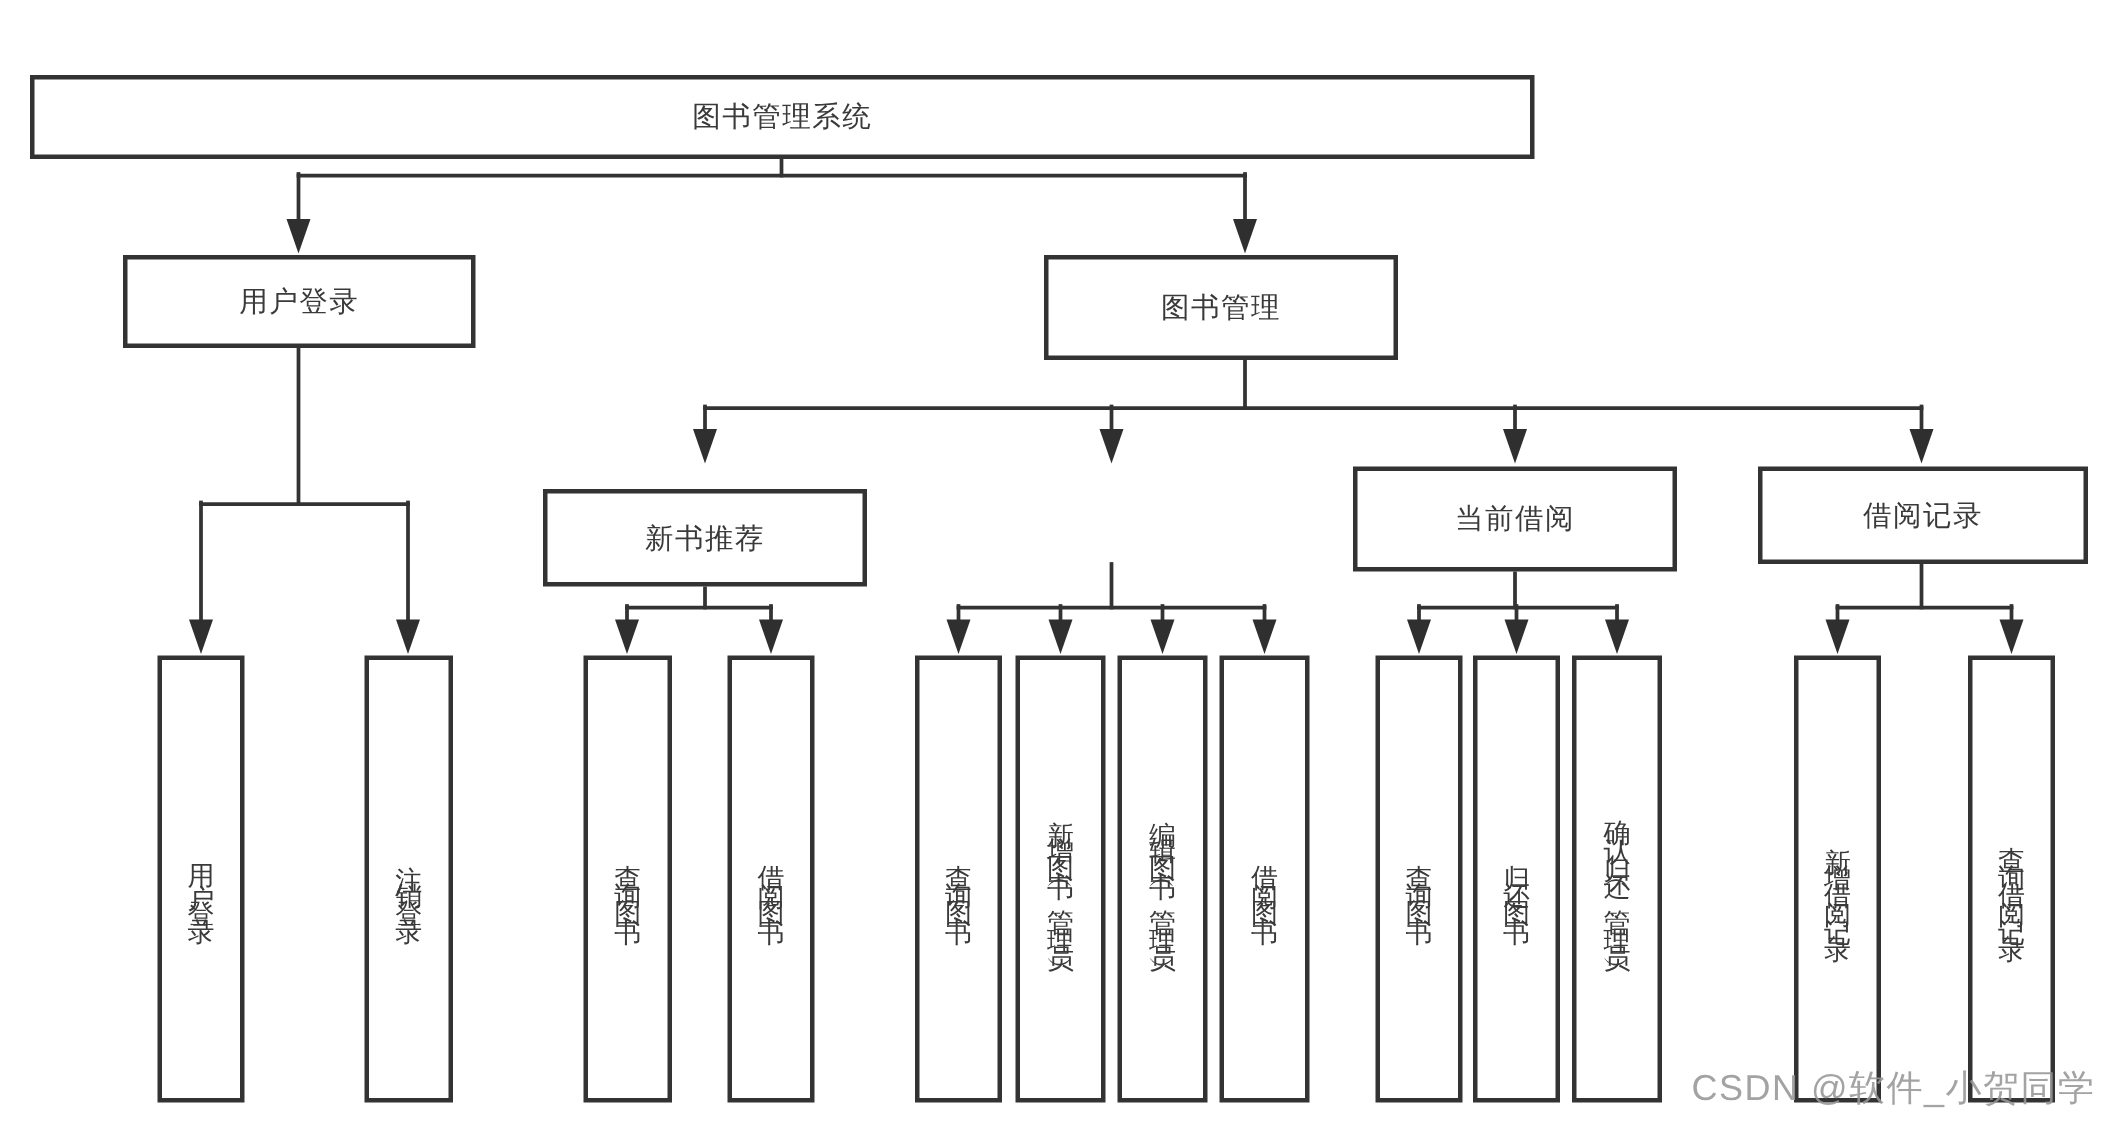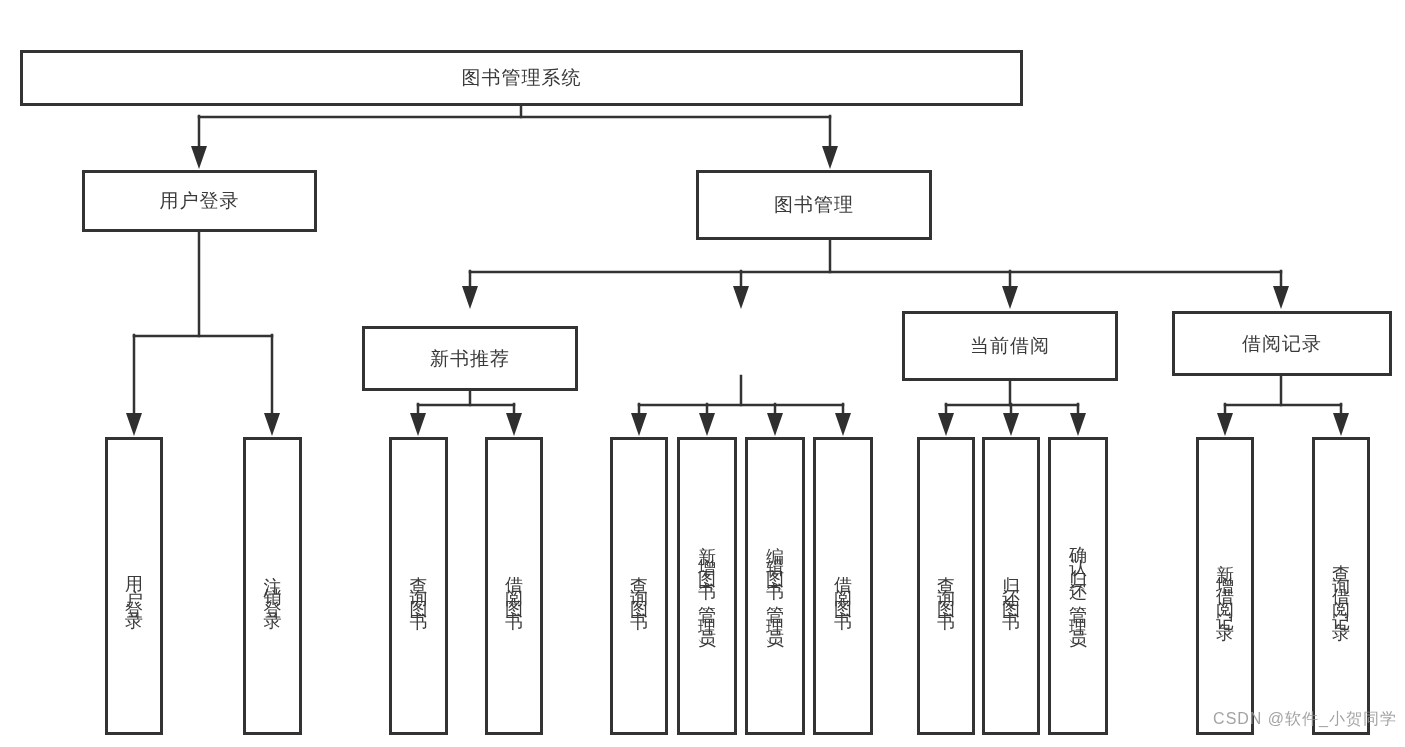--- a/index.html
+++ b/index.html
@@ -28,21 +28,21 @@
     writing-mode:vertical-rl;
     font-size:18px;
     letter-spacing:12px;
     line-height:1;
     padding:4px 0;
   }
   #watermark {
     position:absolute;
     right:8px;
     top:709px;
-    font-size:16px;
+    font-size:24px;
     color:rgba(150,150,150,0.88);
     letter-spacing:1px;
     white-space:nowrap;
   }
 </style>
 </head>
 <body>
 
 <div id="canvas">
 

